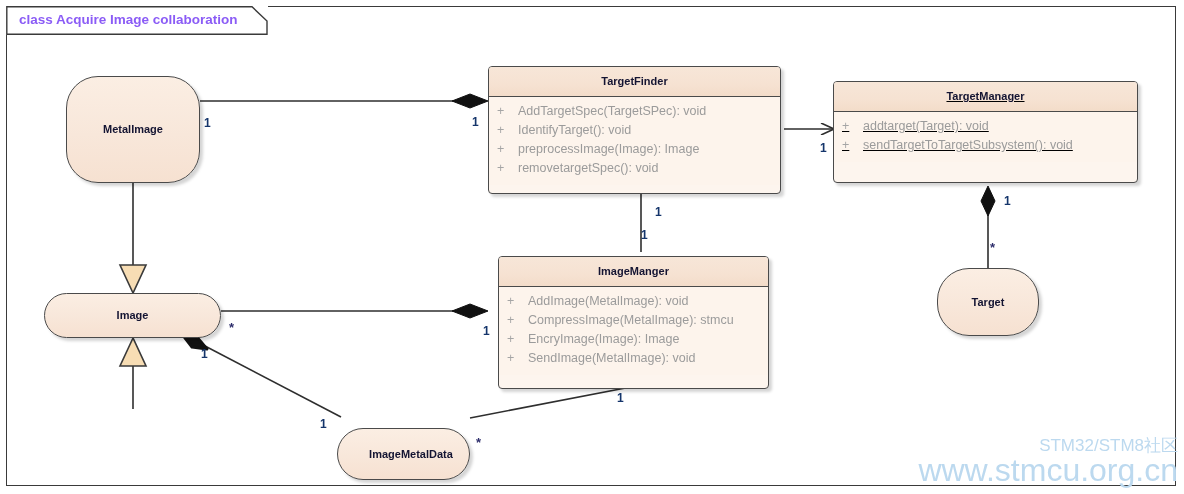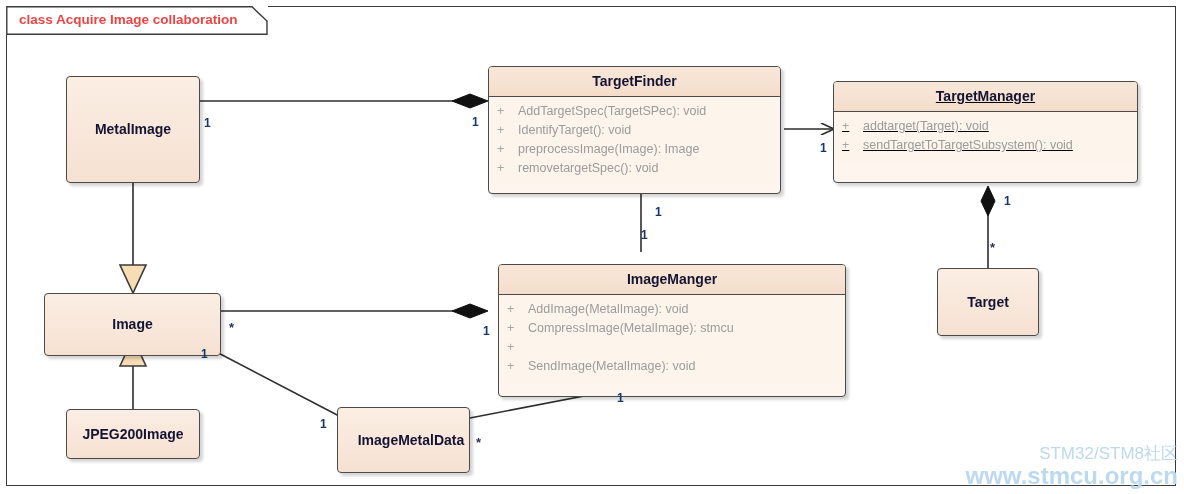--- a/index.html
+++ b/index.html
@@ -37,21 +37,21 @@
     background: #ffffff;
     z-index: 6;
   }
   .frame-tab svg { position:absolute; left:0; top:0; }
   .frame-tab-label {
     position: absolute;
     left: 13px;
     top: 6px;
     font-size: 13.5px;
     font-weight: bold;
-    color: #ef4444;
+    color: #8b5cf6;
     white-space: nowrap;
     z-index: 2;
   }
   
   #links {
     position: absolute;
     left: 0; top: 0;
     width: 1184px;
     height: 494px;
     z-index: 1;
@@ -62,33 +62,34 @@
     position: absolute;
     box-sizing: border-box;
     border: 1.6px solid #4a4a4a;
     border-radius: 4px;
     background: #fdf5ee;
     box-shadow: 3px 3px 3px rgba(0,0,0,0.17);
     z-index: 3;
     overflow: hidden;
   }
   .cls-title {
-    font-size: 14px;
+    font-size: 11px;
     font-weight: bold;
     color: #141432;
     text-align: center;
     background: linear-gradient(to bottom, #f7e6d8 0%, #f6e2d2 60%, #f3dcc9 100%);
     padding: 7px 4px 7px 4px;
     line-height: 15px;
   }
   .cls.simple {
     display: flex;
     align-items: center;
     justify-content: flex-end;
     background: linear-gradient(to bottom, #fbeee3 0%, #f8e7da 55%, #f6e1d1 100%);
+    border-radius: 32px;
   }
   .cls.simple .cls-title {
     background: none;
     padding: 0;
     width: 100%;
   }
   .cls-sep {
     height: 0;
     border-top: 1.4px solid #4a4a4a;
   }
@@ -128,21 +129,21 @@
     position: absolute;
     right: 6px;
     bottom: 6px;
     text-align: right;
     color: #bcd9ef;
     z-index: 5;
     line-height: 1.05;
     user-select: none;
   }
   .wm1 { font-size: 17px; font-weight: normal; letter-spacing: 0px; }
-  .wm2 { font-size: 24px; font-weight: bold; letter-spacing: 0px; }
+  .wm2 { font-size: 32px; font-weight: normal; letter-spacing: 0px; }
 </style>
 </head>
 <body>
 
 <div id="canvas">
 
   <div class="frame"></div>
 
   <div class="frame-tab">
     <svg width="262" height="29" viewBox="0 0 262 29">
@@ -236,55 +237,53 @@
         <span class="vis">+</span>
         <span>addtarget(Target): void</span>
       </div>
       <div class="member">
         <span class="vis">+</span>
         <span>sendTargetToTargetSubsystem(): void</span>
       </div>
     </div>
   </div>
 
-  <div class="cls" style="left:498px; top:264px; width:348px; height:133px;">
+  <div class="cls" style="left:498px; top:256px; width:271px; height:133px;">
     <div class="cls-title">ImageManger</div>
     <div class="cls-sep"></div>
     <div class="cls-body">
       <div class="member">
         <span class="vis">+</span>
         <span>AddImage(MetalImage): void</span>
       </div>
       <div class="member">
         <span class="vis">+</span>
         <span>CompressImage(MetalImage): stmcu</span>
       </div>
       <div class="member">
         <span class="vis">+</span>
+        <span>EncryImage(Image): Image</span>
       </div>
       <div class="member">
         <span class="vis">+</span>
         <span>SendImage(MetalImage): void</span>
       </div>
     </div>
   </div>
 
   <div class="cls simple" style="left:937px; top:268px; width:102px; height:68px;">
     <div class="cls-title">Target</div>
   </div>
 
-  <div class="cls simple" style="left:44px; top:293px; width:177px; height:63px;">
+  <div class="cls simple" style="left:44px; top:293px; width:177px; height:45px;">
     <div class="cls-title">Image</div>
   </div>
 
-  <div class="cls simple" style="left:66px; top:409px; width:134px; height:50px;">
-    <div class="cls-title">JPEG200Image</div>
-  </div>
-
-  <div class="cls simple" style="left:337px; top:407px; width:133px; height:66px;padding-left:15px;">
+
+  <div class="cls simple" style="left:337px; top:428px; width:133px; height:52px;padding-left:15px;">
     <div class="cls-title">ImageMetalData</div>
   </div>
 
   <div class="mult" style="left:204px; top:117px;">1</div>
 
   <div class="mult" style="left:472px; top:116px;">1</div>
 
   <div class="mult" style="left:820px; top:142px;">1</div>
 
   <div class="mult" style="left:655px; top:206px;">1</div>

